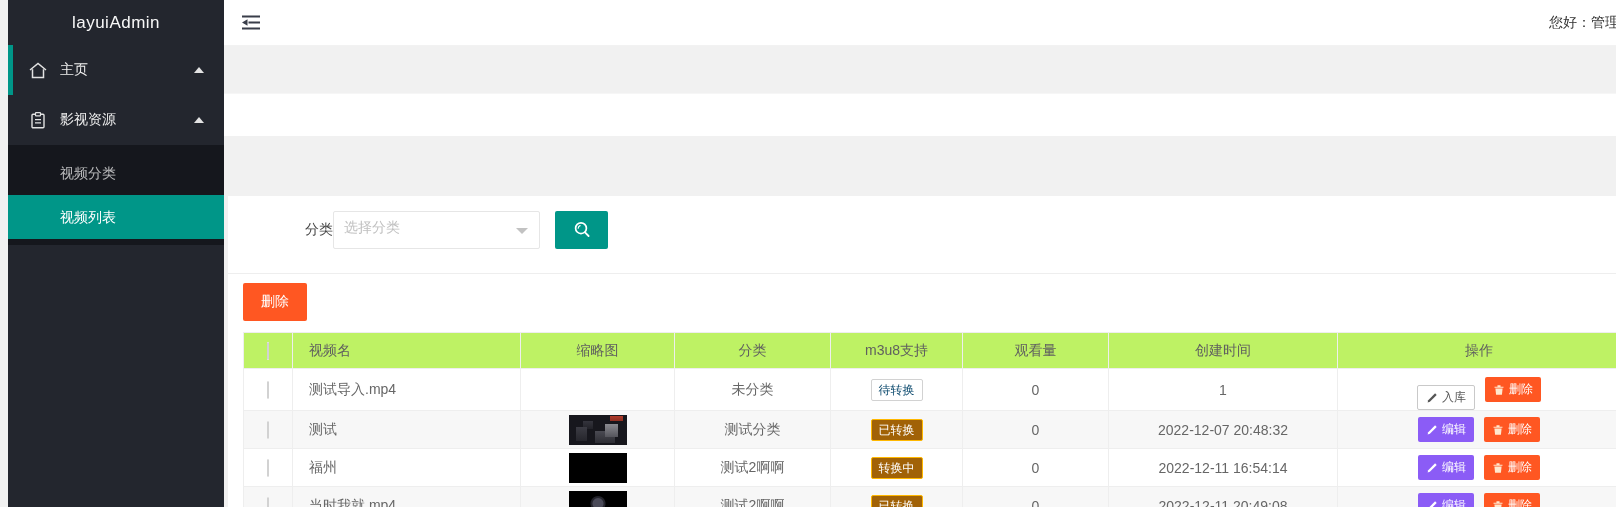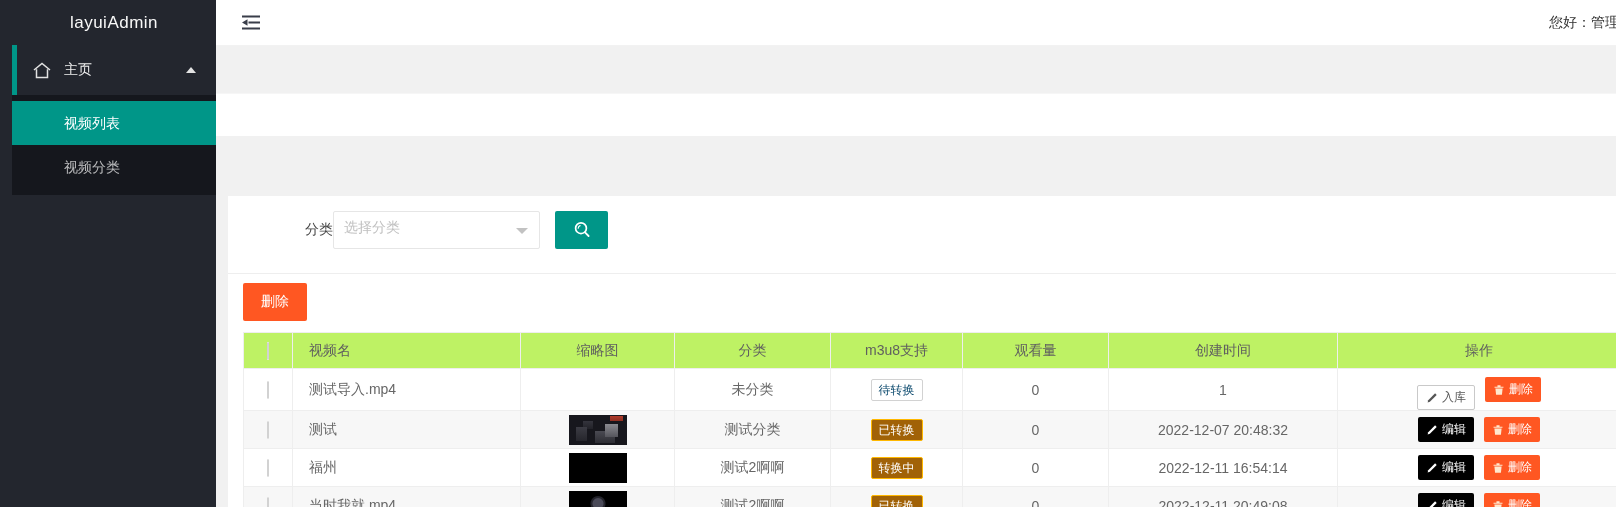--- a/index.html
+++ b/index.html
@@ -1,20 +1,20 @@
 <!DOCTYPE html>
 <html><head>
 <meta charset="utf-8">
 <style>
   * { margin:0; padding:0; box-sizing:border-box; }
   html,body { width:1616px; height:507px; overflow:hidden; }
   body { font-family:"Liberation Sans","DejaVu Sans",sans-serif; font-size:14px; color:#666; background:#f1f1f1; }
 
   
-  .sidebar { position:fixed; left:0; top:0; width:216px; height:100%; background:#23262E; z-index:10;padding-left:12px; }
+  .sidebar { position:fixed; left:8px; top:0; width:216px; height:100%; background:#23262E; z-index:10; }
   .logo { height:45px; line-height:45px; text-align:center; color:#f8f8f8; font-size:17px; letter-spacing:.5px; }
   .nav-item { position:relative; height:50px; display:flex; align-items:center; padding:0 20px; color:#efefef; cursor:pointer; }
   .nav-item .stripe { position:absolute; left:0; top:0; bottom:0; width:5px; background:#009688; }
   .nav-item .nav-ico { width:20px; height:19px; margin-right:12px; flex:none; }
   .nav-item .nav-label { flex:1; font-size:14px; }
   .tri-up { width:0; height:0; border-left:5px solid transparent; border-right:5px solid transparent; border-bottom:6px solid #e3e3e3; }
   .subnav { background:#15171d; padding:6px 0; }
   .subnav.first { padding:6px 0; }
   .sub-item { height:44px; line-height:44px; padding-left:52px; color:rgba(255,255,255,.7); font-size:14px; cursor:pointer; }
   .sub-item.current { background:#009688; color:#fff; }
@@ -66,42 +66,51 @@
       radial-gradient(circle at 50% 42%, #4a4a58 0 5px, #23232b 6px 7px, #000 8px),
       #000; }
 
   .badge { display:inline-block; font-size:12px; line-height:18px; padding:1px 7px; border-radius:2px; }
   .badge-plain { background:#fff; border:1px solid #d2d2d2; color:#0c4a6e; }
   .badge-warm { background:#a16207; color:#fff; border:1px solid #FFB800; }
 
   .act-btn { display:inline-flex; align-items:center; gap:4px; height:25px; padding:0 8px; border-radius:2px;
              font-size:12px; border:none; cursor:pointer; color:#fff; vertical-align:middle; margin:0 3px; }
   .act-plain { background:#fff; border:1px solid #c9c9c9; color:#555;margin-top:16px; }
-  .act-blue { background:#000000; }
+  .act-blue { background:#8b5cf6; }
   .act-orange { background:#FF5722; }
 </style>
 </head>
 <body>
 
 <aside class="sidebar">
   <div class="logo">layuiAdmin</div>
 
   <div class="nav-item">
     <span class="stripe"></span>
     <svg class="nav-ico" viewBox="0 0 20 19">
       <path d="M2 9 L10 2.5 L18 9" fill="none" stroke="#e2e2e2" stroke-width="1.5"></path>
       <path d="M4.5 8.2 V16.5 H15.5 V8.2" fill="none" stroke="#e2e2e2" stroke-width="1.5"></path>
     </svg>
     <span class="nav-label">主页</span>
     <span class="tri-up"></span>
   </div>
 
+  <div class="nav-item">
+    <svg class="nav-ico" viewBox="0 0 20 19">
+      <rect x="4" y="3.2" width="12" height="13.5" rx="1" fill="none" stroke="#e2e2e2" stroke-width="1.4"></rect>
+      <rect x="7.5" y="1.6" width="5" height="3.2" rx="0.6" fill="#23262E" stroke="#e2e2e2" stroke-width="1.2"></rect>
+      <path d="M7 8.6 h6 M7 11.8 h6" stroke="#e2e2e2" stroke-width="1.3"></path>
+    </svg>
+    <span class="nav-label">影视资源</span>
+    <span class="tri-up"></span>
+  </div>
   <div class="subnav">
+    <div class="sub-item">视频分类</div>
     <div class="sub-item current">视频列表</div>
-    <div class="sub-item">视频分类</div>
   </div>
 </aside>
 
 <div class="main">
 
   <header class="topbar">
     <span class="collapse-btn">
       <svg width="20" height="17" viewBox="0 0 20 17">
         <rect x="1" y="1.5" width="18" height="2" fill="#393D49"></rect>
         <path d="M1 8.5 L6.5 5.2 L6.5 11.8 Z" fill="#393D49"></path>

